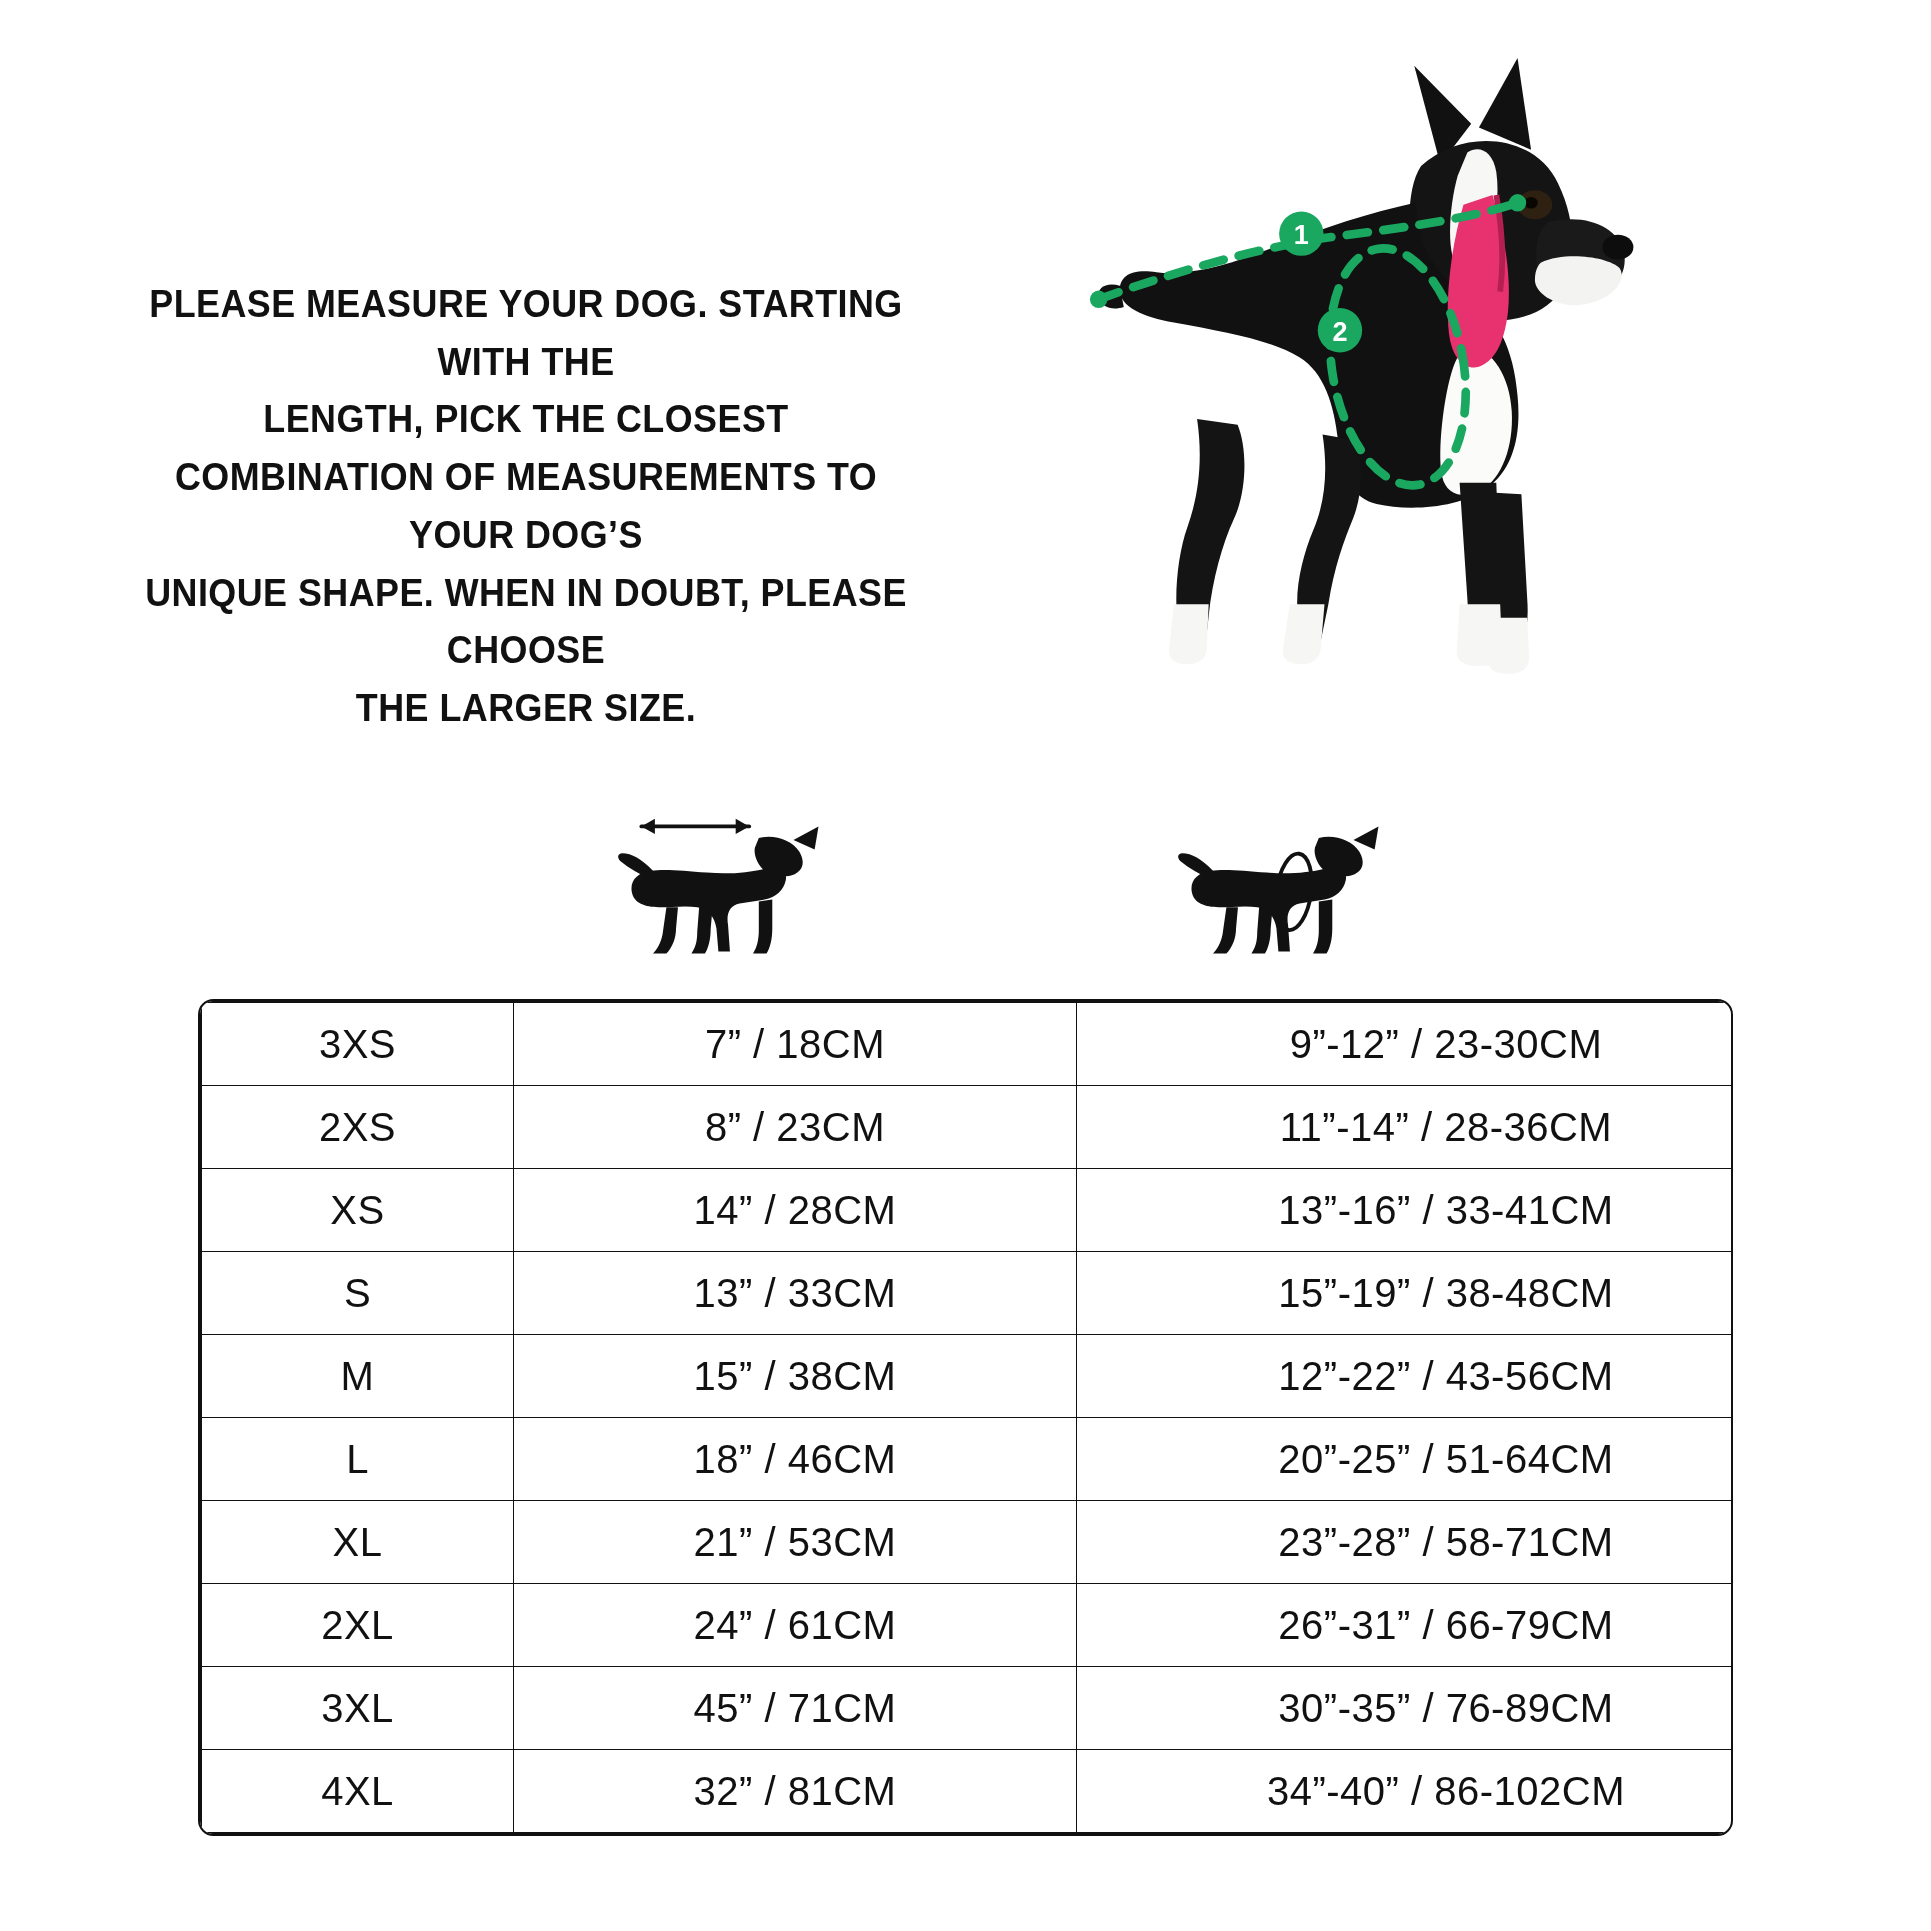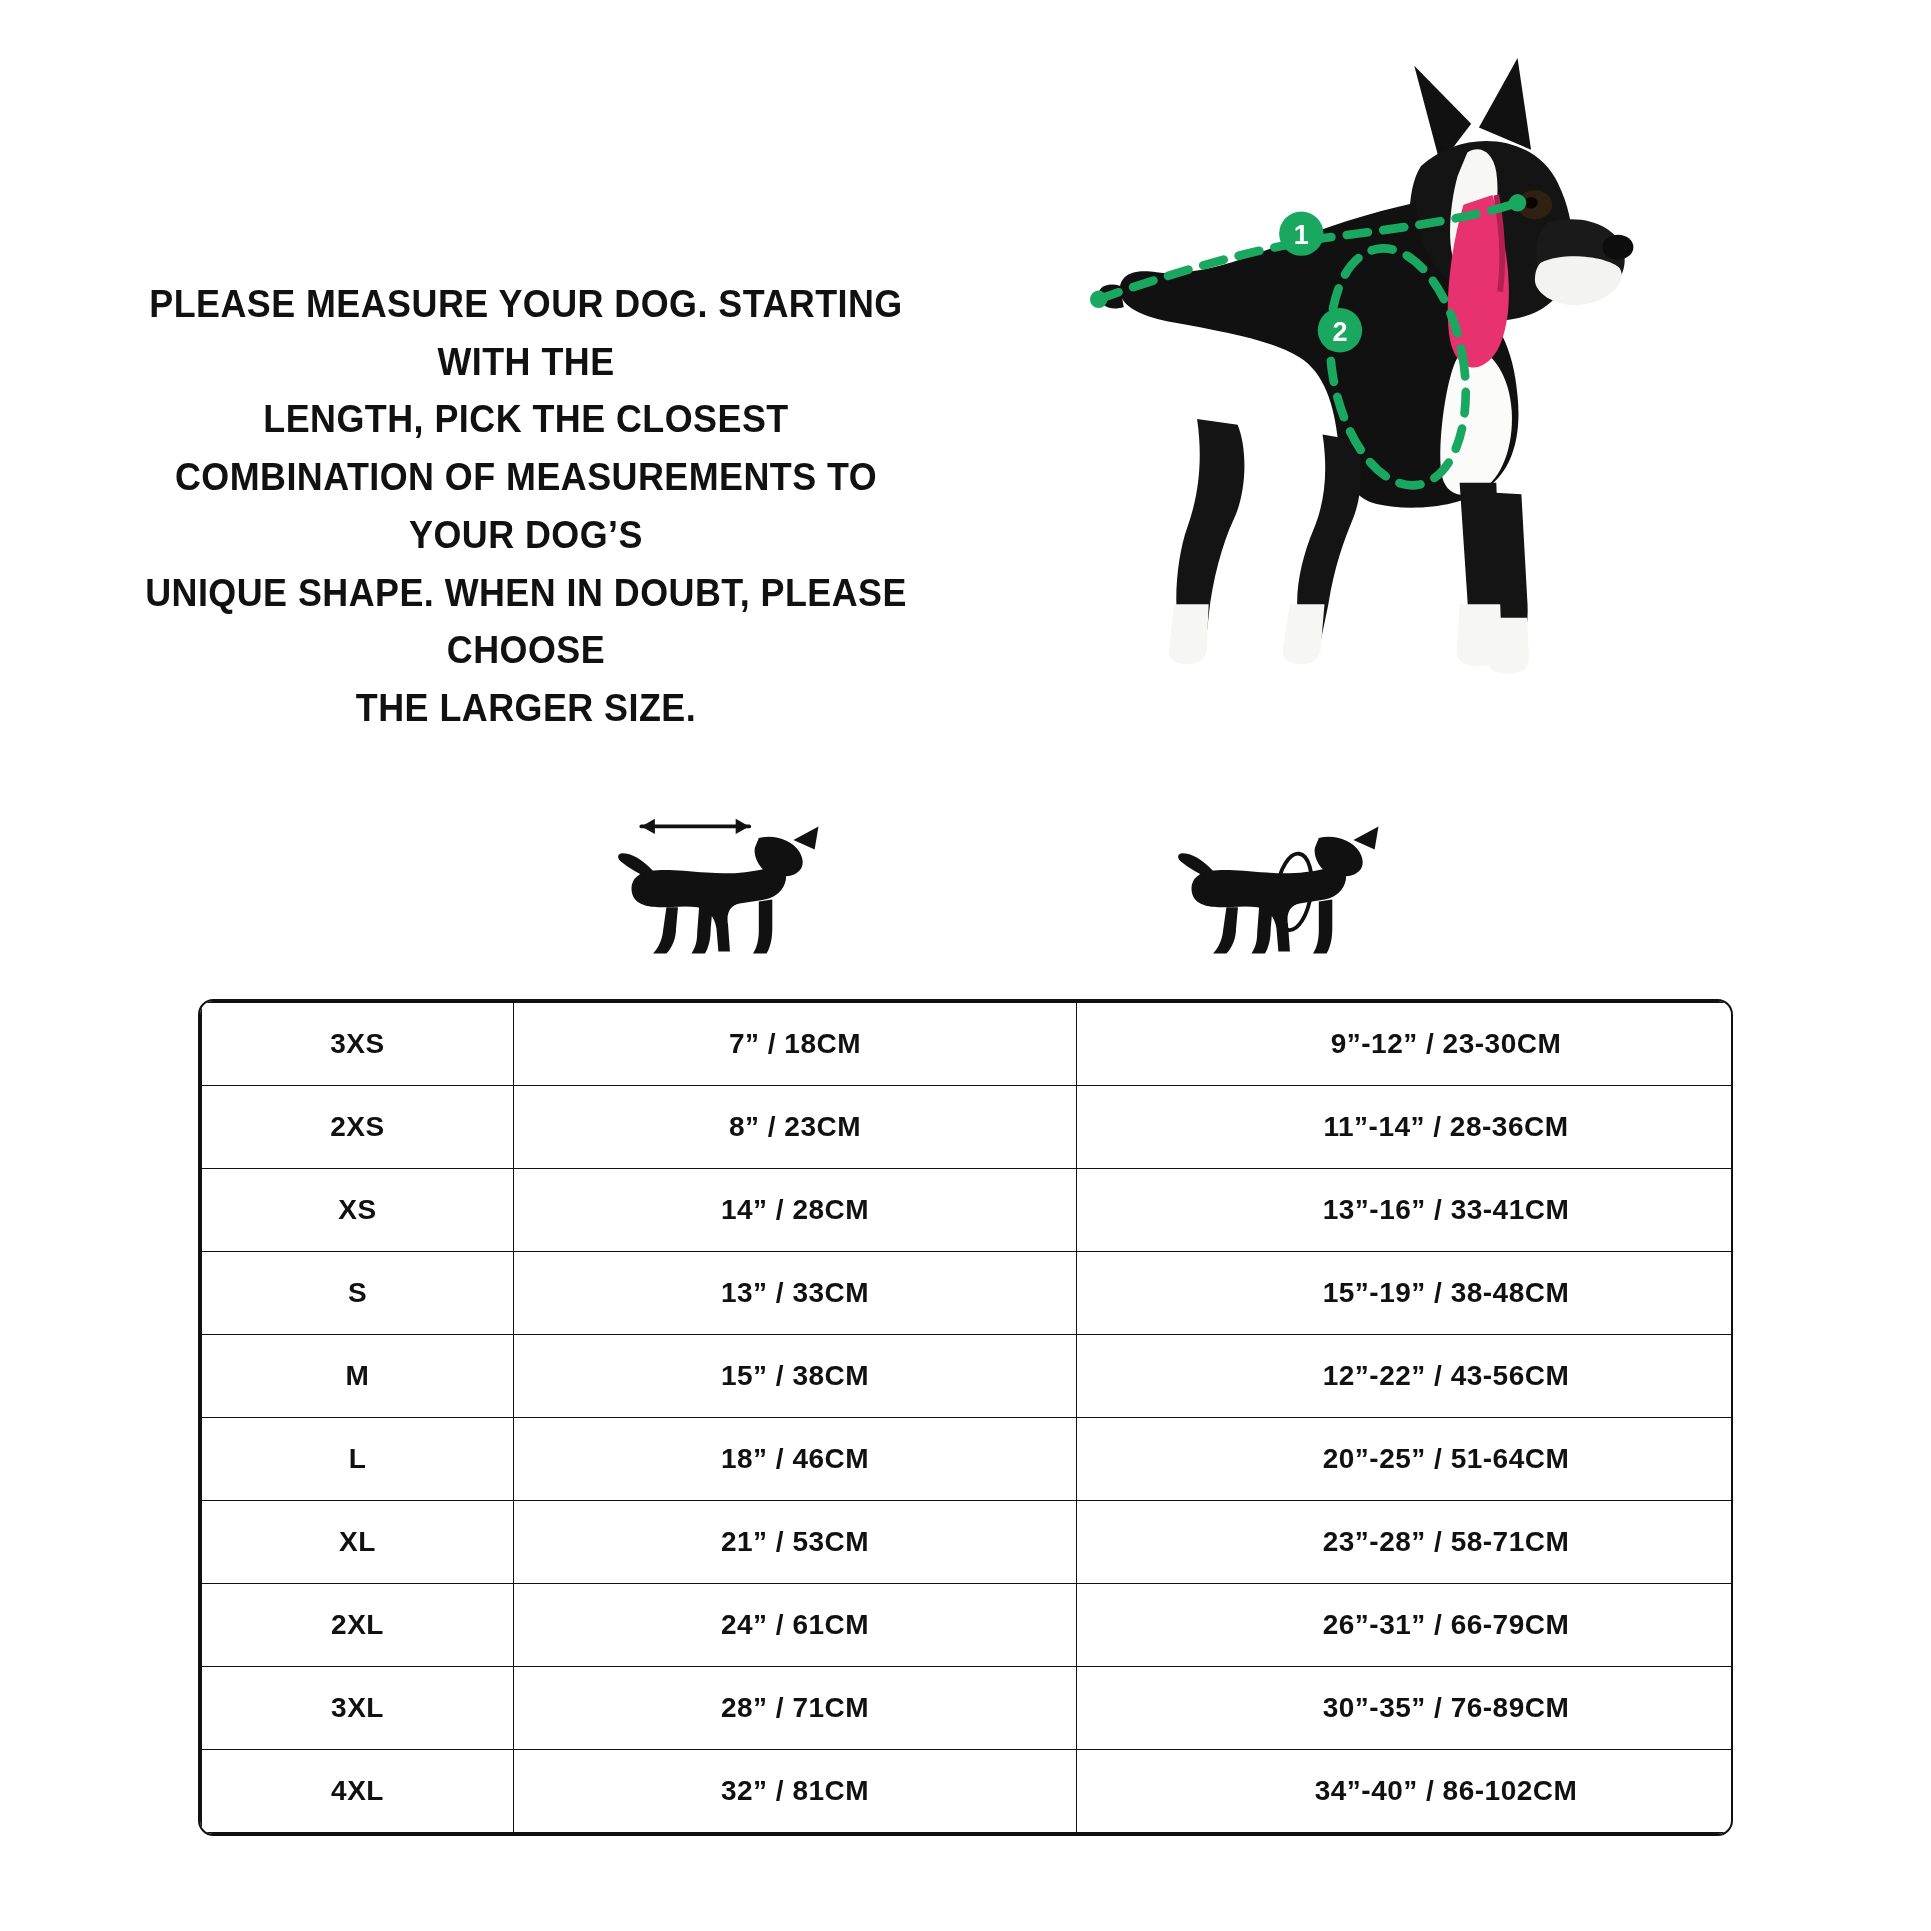--- a/index.html
+++ b/index.html
@@ -83,22 +83,22 @@
     border: 2.9px solid #111111;
     border-radius: 15.4px;
     overflow: hidden;
   }
   table.size-table td {
     border: 1.4px solid #111111;
     height: 80px;
     text-align: center;
     vertical-align: middle;
     font-family: "Liberation Sans", sans-serif;
-    font-weight: 700;
-    font-size: 28px;
+    font-weight: 400;
+    font-size: 40px;
     letter-spacing: 0.5px;
     color: #111111;
     white-space: nowrap;
   }
   table.size-table tr td:first-child { border-left: none; width: 309px; }
   table.size-table tr td:last-child { border-right: none; padding-left: 36px; }
   table.size-table tr:first-child td { border-top: none; }
   table.size-table tr:last-child td { border-bottom: none; text-align: center; }
   table.size-table td.col-size { width: 309px; }
   table.size-table td.col-length { width: 560px; }
@@ -291,21 +291,21 @@
           <td class="col-length">21” / 53CM</td>
           <td class="col-girth">23”-28” / 58-71CM</td>
         </tr>
         <tr>
           <td class="col-size">2XL</td>
           <td class="col-length">24” / 61CM</td>
           <td class="col-girth">26”-31” / 66-79CM</td>
         </tr>
         <tr>
           <td class="col-size">3XL</td>
-          <td class="col-length">28” / 71CM</td>
+          <td class="col-length">45” / 71CM</td>
           <td class="col-girth">30”-35” / 76-89CM</td>
         </tr>
         <tr>
           <td class="col-size">4XL</td>
           <td class="col-length">32” / 81CM</td>
           <td class="col-girth">34”-40” / 86-102CM</td>
         </tr>
       </tbody>
     </table>
   </div>

